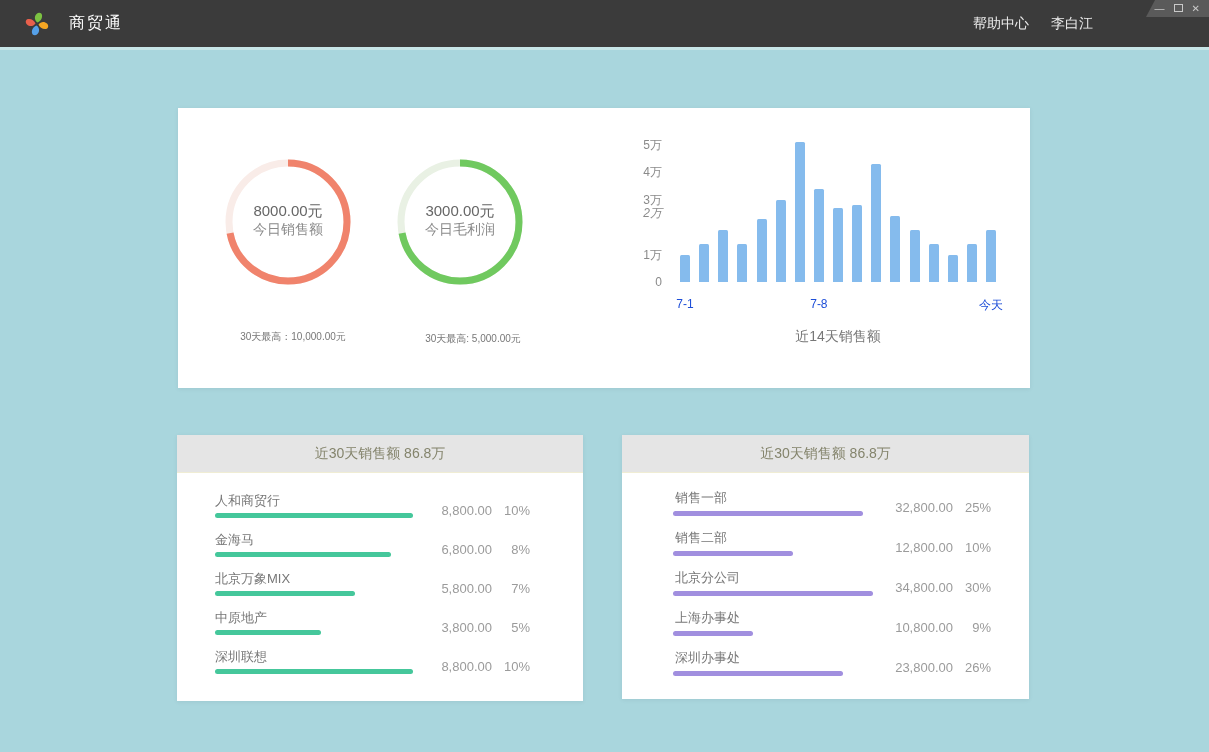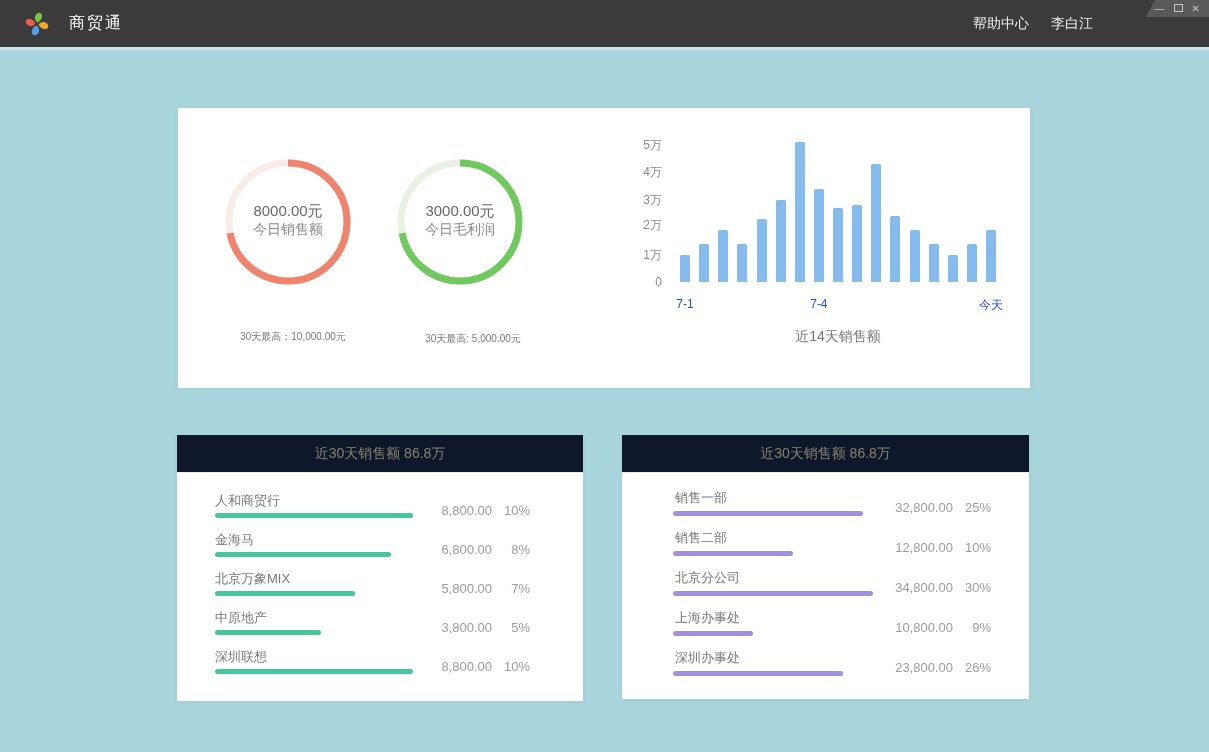--- a/index.html
+++ b/index.html
@@ -43,21 +43,21 @@
   .bar { width:10px; background:#85bbed; border-radius:1.5px 1.5px 0 0; }
   .x-axis { position:absolute; left:502px; top:189px; width:316px; height:16px; }
   .x-tick { position:absolute; transform:translateX(-50%); font-size:12px; color:#1d4ed8; white-space:nowrap; }
   .chart-caption { position:absolute; left:502px; top:220px; width:316px; text-align:center;
                    font-size:14px; color:#777777; }
 
   
   .card { position:absolute; background:#ffffff; box-shadow:0 1px 4px rgba(60,90,95,.10); }
   .card-left  { left:177px; top:435px; width:406px; height:266px; }
   .card-right { left:622px; top:435px; width:407px; height:264px; }
-  .card-header { height:38px; background:#0f172a; border-bottom:1px solid #f0edd4;
+  .card-header { height:38px; background:#e5e5e5; border-bottom:1px solid #f0edd4;
                  display:flex; align-items:center; justify-content:center;
                  font-size:14px; color:#84846c; }
   .card-body { position:relative; }
   .card-left  .card-body { padding-top:19px; }
   .card-right .card-body { padding-top:16px; }
   .rank-row { position:relative; height:39px; }
   .card-right .rank-row { height:40px; }
   .rank-name { position:absolute; top:0; font-size:13px; color:#777777; }
   .rank-bar  { position:absolute; top:21px; height:5px; border-radius:3px; }
   .card-left  .rank-name, .card-left  .rank-bar { left:38px; }
@@ -119,21 +119,21 @@
       <div class="gauge-value">3000.00元</div>
       <div class="gauge-label">今日毛利润</div>
     </div>
   </div>
   <div class="gauge-footer f2">30天最高: 5,000.00元</div>
 
   <div class="y-axis">
       <div class="y-tick" style="top: 0px;">5万</div>
       <div class="y-tick" style="top: 27.4px;">4万</div>
       <div class="y-tick" style="top: 54.8px;">3万</div>
-      <div class="y-tick" style="top: 80px;">2万</div>
+      <div class="y-tick" style="top: 68px; font-style: italic;">2万</div>
       <div class="y-tick" style="top: 109.6px;">1万</div>
       <div class="y-tick" style="top: 137px;">0</div>
     </div>
   <div class="bars">
       <div class="bar" style="height: 27.4px; background: rgb(133, 187, 237);"></div>
       <div class="bar" style="height: 38.36px; background: rgb(133, 187, 237);"></div>
       <div class="bar" style="height: 52.06px; background: rgb(133, 187, 237);"></div>
       <div class="bar" style="height: 38.36px; background: rgb(133, 187, 237);"></div>
       <div class="bar" style="height: 63.02px; background: rgb(133, 187, 237);"></div>
       <div class="bar" style="height: 82.2px; background: rgb(133, 187, 237);"></div>
@@ -144,21 +144,21 @@
       <div class="bar" style="height: 117.82px; background: rgb(133, 187, 237);"></div>
       <div class="bar" style="height: 65.76px; background: rgb(133, 187, 237);"></div>
       <div class="bar" style="height: 52.06px; background: rgb(133, 187, 237);"></div>
       <div class="bar" style="height: 38.36px; background: rgb(133, 187, 237);"></div>
       <div class="bar" style="height: 27.4px; background: rgb(133, 187, 237);"></div>
       <div class="bar" style="height: 38.36px; background: rgb(133, 187, 237);"></div>
       <div class="bar" style="height: 52.06px; background: rgb(133, 187, 237);"></div>
     </div>
   <div class="x-axis">
       <span class="x-tick" style="left: 5px;">7-1</span>
-      <span class="x-tick" style="left: 138.875px;">7-4</span>
+      <span class="x-tick" style="left: 138.875px;">7-8</span>
       <span class="x-tick" style="left: 311px;">今天</span>
     </div>
   <div class="chart-caption">近14天销售额</div>
 </div>
 
 <div class="card card-left">
   <div class="card-header">近30天销售额 86.8万</div>
   <div class="card-body">
       <div class="rank-row">
     <div class="rank-name">人和商贸行</div>

